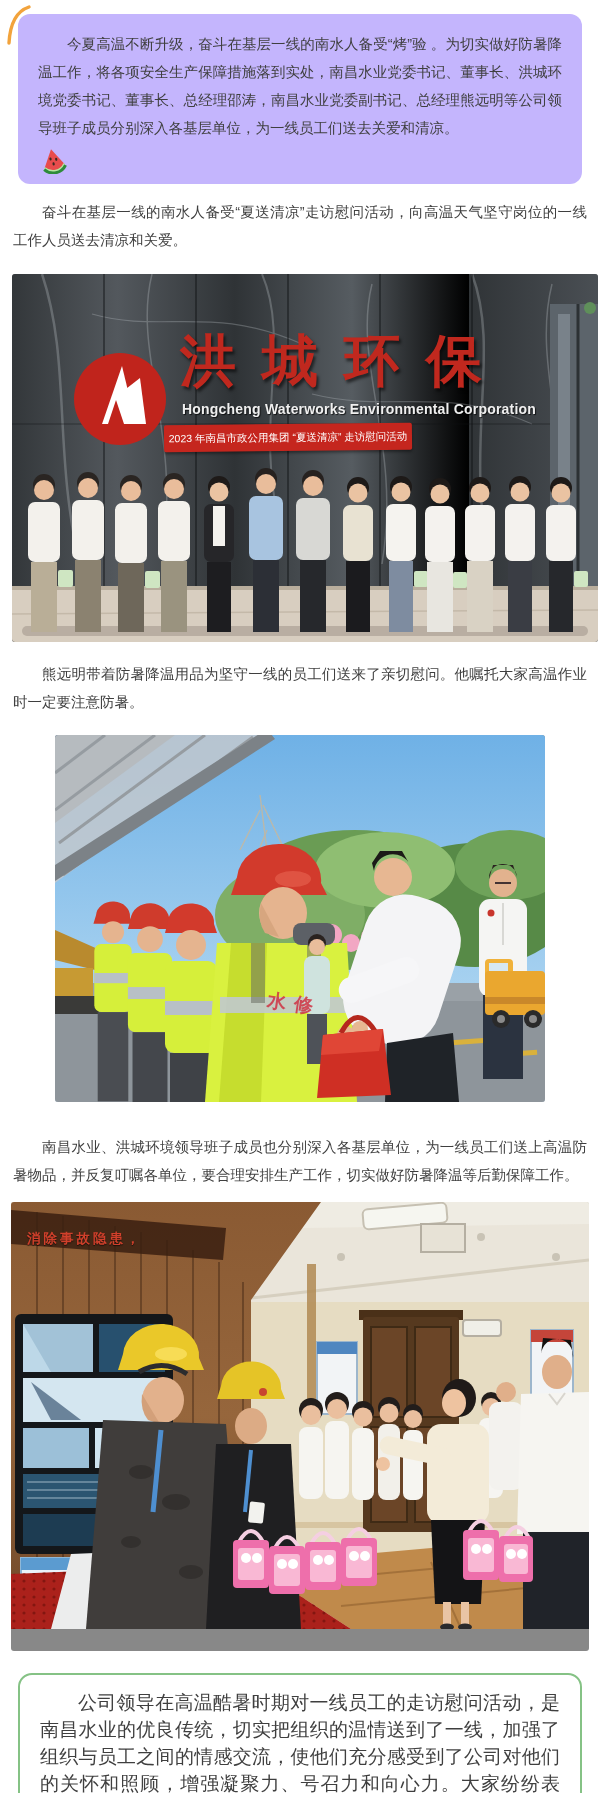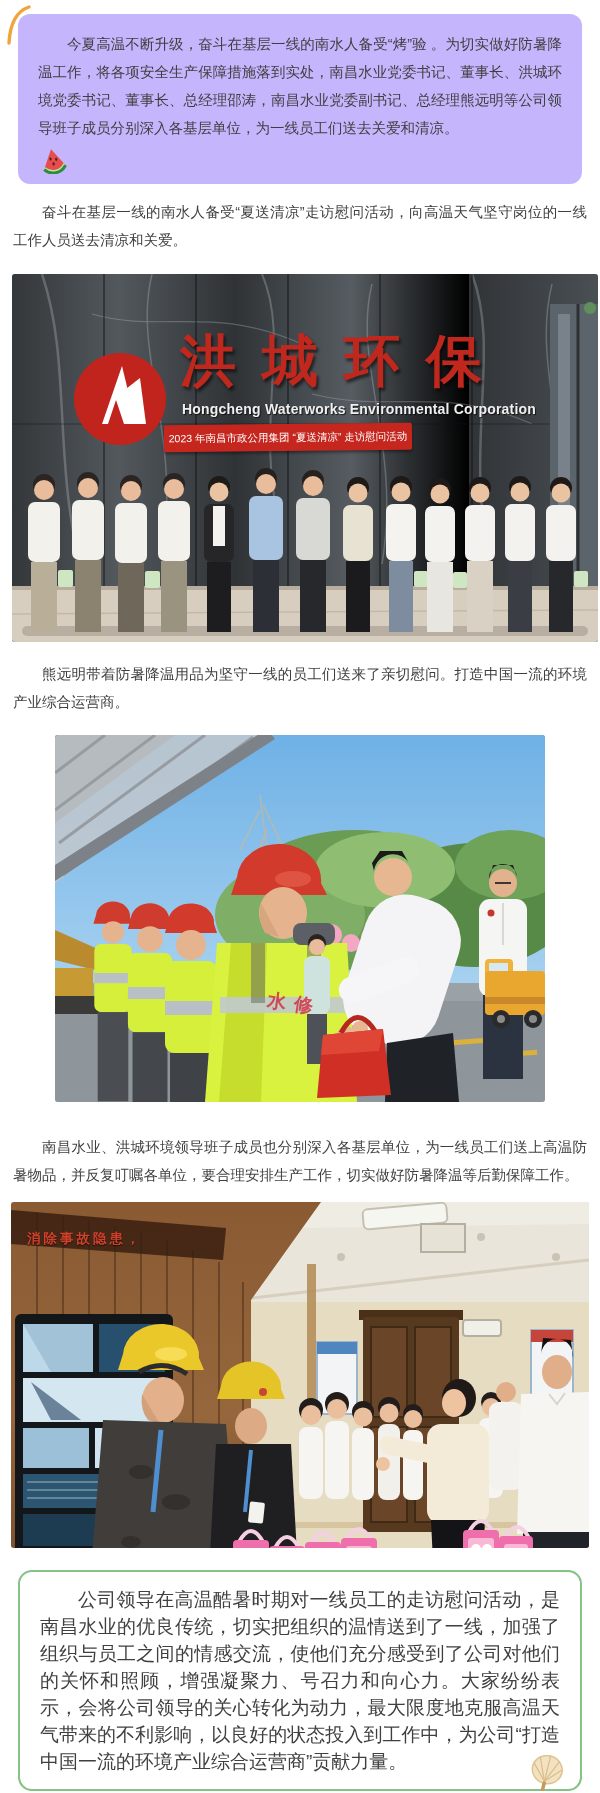--- a/index.html
+++ b/index.html
@@ -26,21 +26,21 @@
     padding:16px 20px 10px;
   }
   .intro-box .para{margin:0;}
   .corner-arc{position:absolute;left:-13px;top:-10px;}
   .watermelon{display:block;margin:5px 0 0 2px;}
 
   
   .photo{position:relative;overflow:hidden;border-radius:3px;background:#888;}
   #photo1{width:586px;height:368px;margin:20px 0 0 12px;}
   #photo2{width:490px;height:367px;margin:19px 0 0 55px;}
-  #photo3{width:578px;height:346px;margin:13px 8px 0 11px;}
+  #photo3{width:578px;height:449px;margin:13px 8px 0 11px;}
   .photo svg{display:block;position:absolute;left:0;top:0;}
 
   .p1-title{
     position:absolute;left:168px;top:50px;width:400px;
     font-family:"Liberation Serif","DejaVu Serif",serif;
     font-weight:bold;font-size:56px;letter-spacing:26px;
     color:#c0281e;white-space:nowrap;
     text-shadow:2px 3px 3px rgba(0,0,0,.55);
   }
   .p1-en{
@@ -237,21 +237,21 @@
           <rect x="-12" y="287" width="24" height="71" fill="#26282c"></rect>
           <rect x="13" y="297" width="14" height="16" rx="2" fill="#cfe6c2"></rect>
         </g>
     </g>
   </svg>
   <div class="p1-title">洪城环保</div>
   <div class="p1-en">Hongcheng Waterworks Environmental Corporation</div>
   <div class="p1-banner">2023 年南昌市政公用集团 “夏送清凉” 走访慰问活动</div>
 </div>
 
-<p class="para" id="para3">熊远明带着防暑降温用品为坚守一线的员工们送来了亲切慰问。打造中国一流的环境产业综合运营商。</p>
+<p class="para" id="para3">熊远明带着防暑降温用品为坚守一线的员工们送来了亲切慰问。他嘱托大家高温作业时一定要注意防暑。</p>
 
 <div class="photo" id="photo2">
   <svg width="490" height="367" viewBox="0 0 490 367">
     <defs>
       <linearGradient id="sky2" x1="0" y1="0" x2="0" y2="1">
         <stop offset="0" stop-color="#6fb1e6"></stop>
           <stop offset=".7" stop-color="#a8d2f0"></stop>
         <stop offset="1" stop-color="#cfe6f6"></stop>
       </linearGradient>
     </defs>

